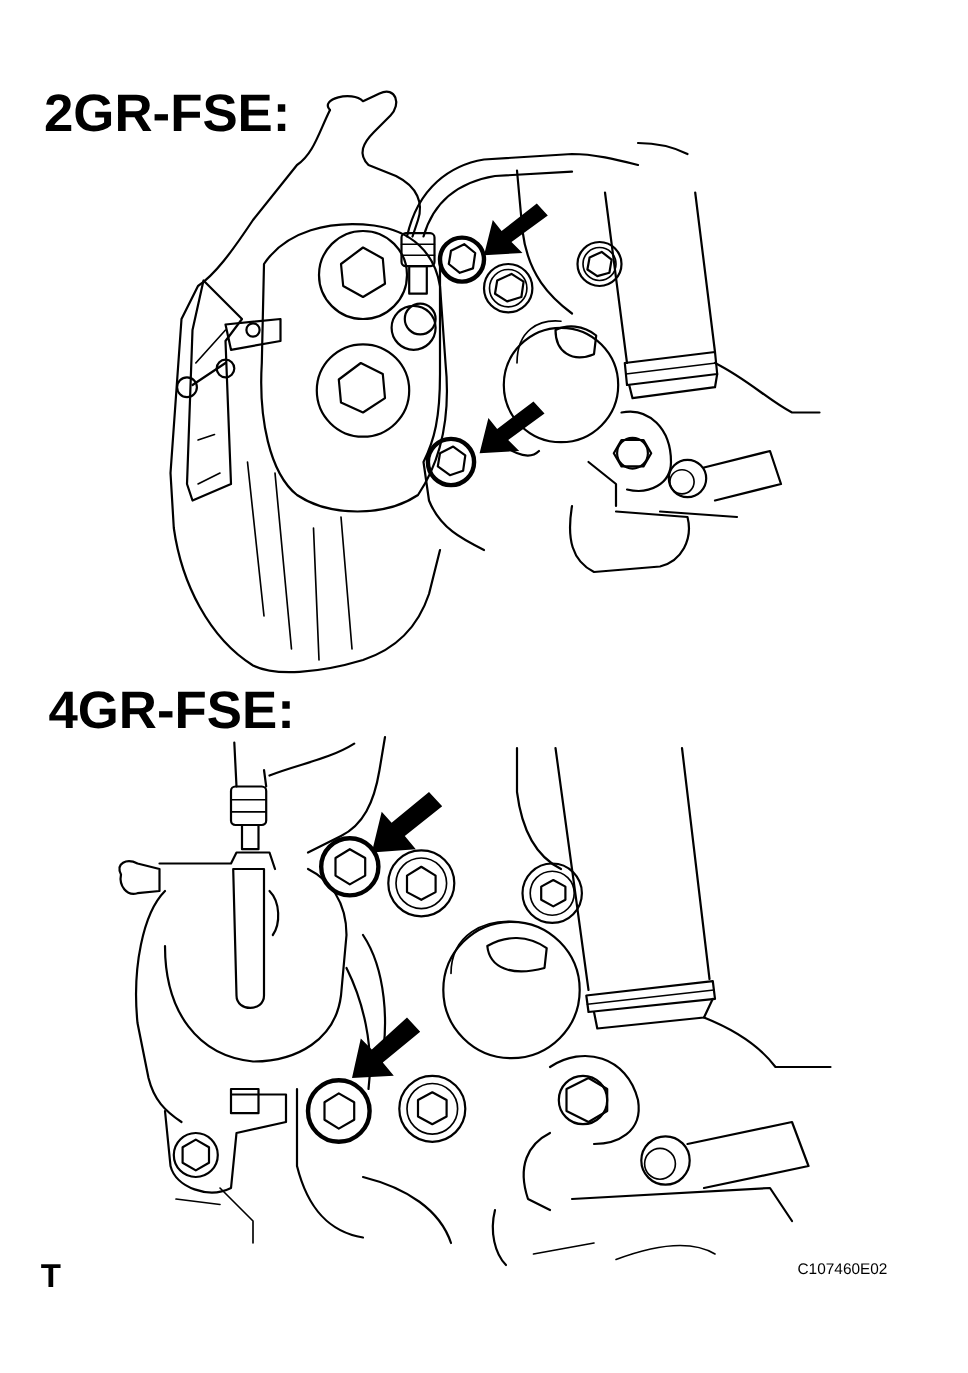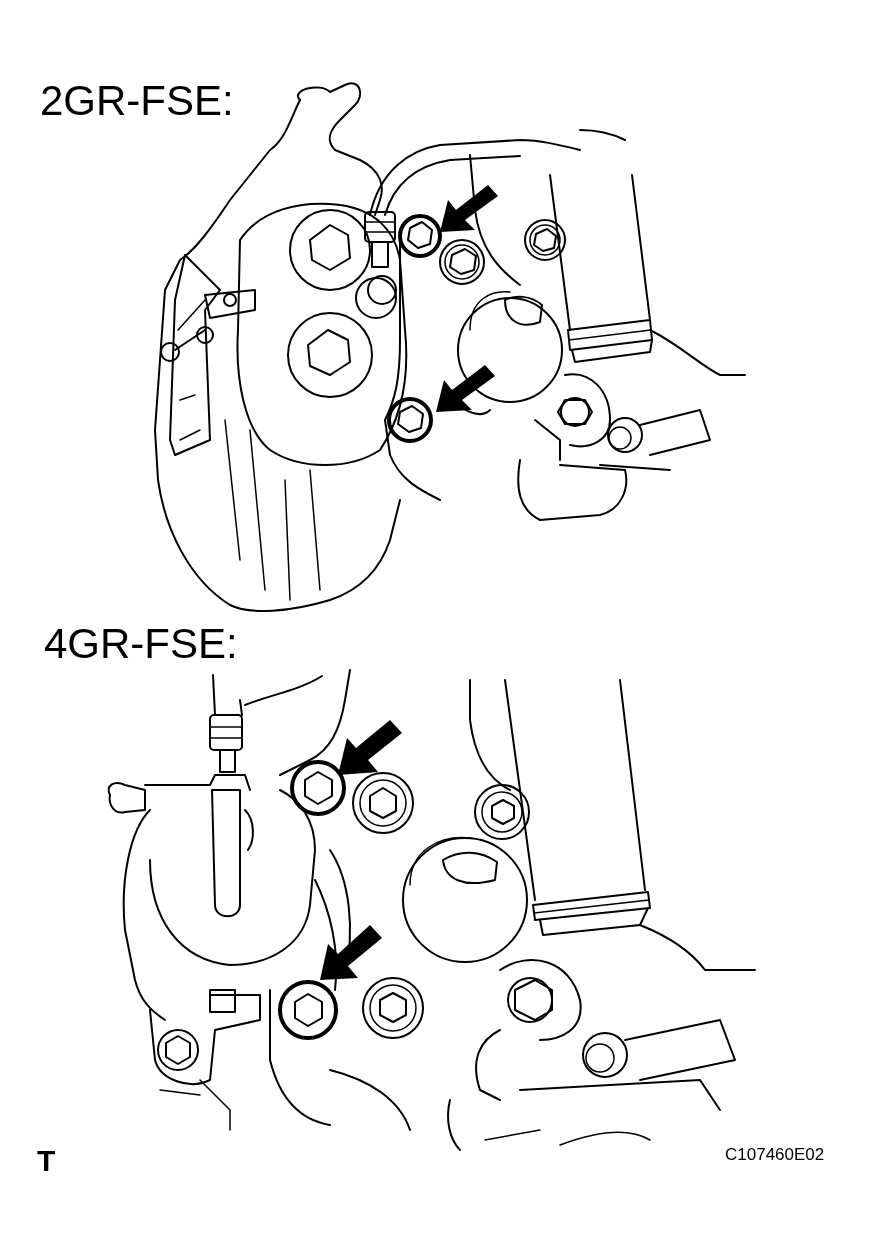--- a/index.html
+++ b/index.html
@@ -1,21 +1,21 @@
 <!DOCTYPE html>
 <html><head>
 <meta charset="utf-8">
 <style>
   html, body { margin:0; padding:0; background:#ffffff; }
   body { width:880px; height:1248px; position:relative; overflow:hidden; font-family:"Liberation Sans", sans-serif; color:#000; }
-  .label { position:absolute; font-size:42px; line-height:1; letter-spacing:0px; }
+  .label { position:absolute; font-size:48px; line-height:1; letter-spacing:0px;font-weight:bold; }
   .label-top { left:40px; top:80px; }
   .label-bottom { left:44px; top:623px;text-align:center; }
   .corner-t { position:absolute; left:37px; top:1144px; font-size:30px; font-weight:bold; }
-  .figure-id { position:absolute; left:725px; top:1145px; font-size:17px; }
+  .figure-id { position:absolute; left:725px; top:1145px; font-size:14px; }
   svg.draw { position:absolute; left:0; top:0; }
   .ln { fill:none; stroke:#000; stroke-width:2; stroke-linecap:round; stroke-linejoin:round; }
   .thin { stroke-width:1.5; }
   .thick { stroke-width:4; }
   .arrow { fill:#000; stroke:none; }
 </style>
 </head>
 <body>
 
 <div class="label label-top">2GR-FSE:</div>

